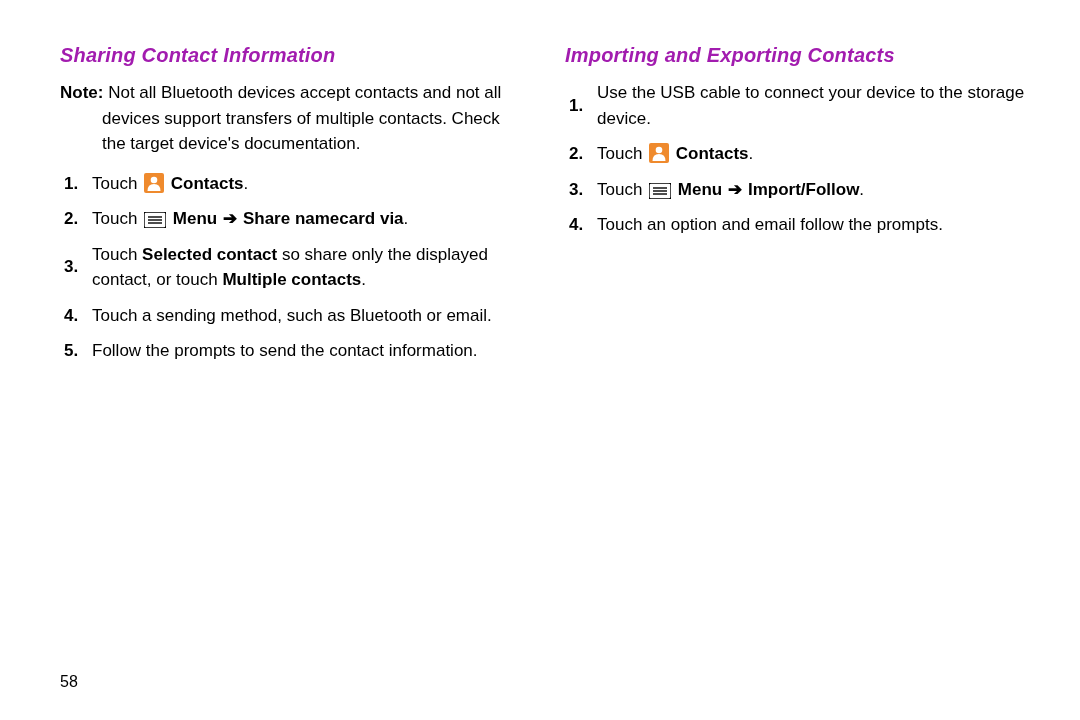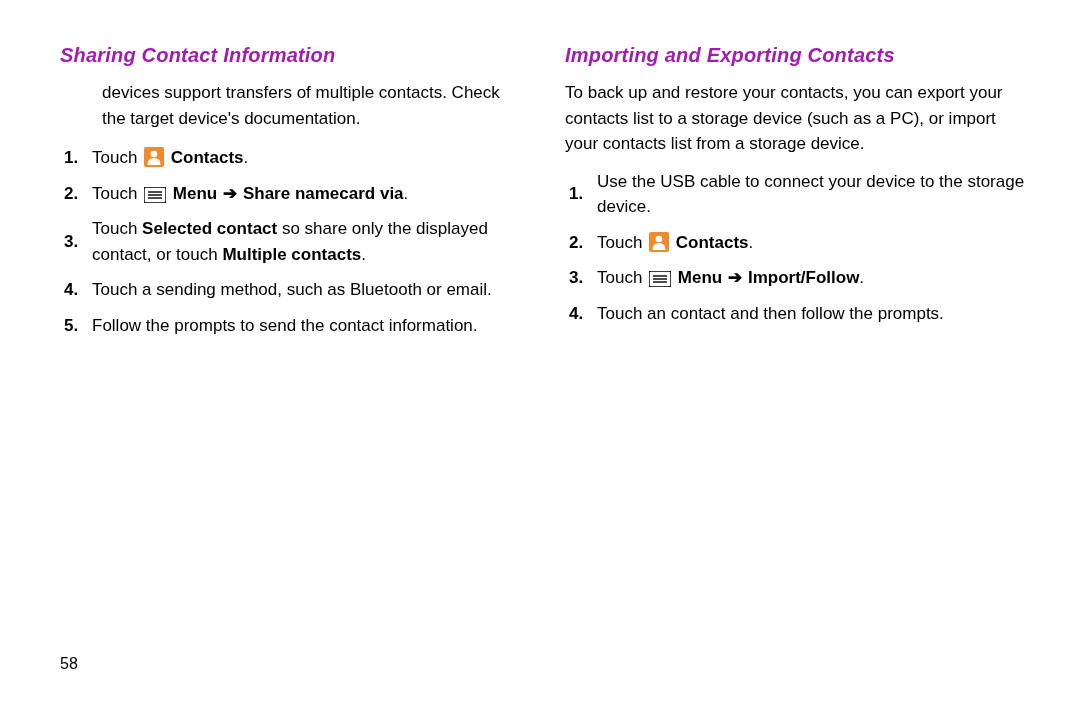--- a/index.html
+++ b/index.html
@@ -57,33 +57,37 @@
     ol.steps > li .step-content { flex: 1; }
     .b { font-weight: 700; }
     .icon {
       display: inline-block;
       vertical-align: -4px;
       margin: 0 2px;
     }
     .icon svg { display: block; }
     .page-num {
       position: absolute;
-      bottom: 44px;
+      bottom: 26px;
       left: 60px;
       font-size: 16px;
     }
     .arrow { padding: 0 1px; }
   </style>
 </head>
 <body>
 
 <div class="col">
   <h2 class="section-heading">Sharing Contact Information</h2>
 
   <div class="note-block">
+    <div>
+      <span class="note-label">Note:</span>
+      <span>Not all Bluetooth devices accept contacts and not all</span>
+    </div>
     <div class="note-body-indent">devices support transfers of multiple contacts. Check the target device's documentation.</div>
   </div>
 
   <ol class="steps">
     <li>
       <div class="step-content">
         <span>Touch </span><span class="icon"><svg width="20" height="20">
               <rect width="20" height="20" rx="2" fill="#ef8a2d"></rect>
               <circle cx="10" cy="7" r="3.3" fill="#fff"></circle>
               <path d="M3.5 18 q0 -7 6.5 -7 q6.5 0 6.5 7 z" fill="#fff"></path>
@@ -111,21 +115,20 @@
       <div class="step-content">Touch a sending method, such as Bluetooth or email.</div>
     </li>
     <li>
       <div class="step-content">Follow the prompts to send the contact information.</div>
     </li>
   </ol>
 </div>
 
 <div class="col">
   <h2 class="section-heading">Importing and Exporting Contacts</h2>
-  <p class="body">To back up and restore your contacts, you can export your contacts list to a storage device (such as a PC), or import your contacts list from a storage device.</p>
 
   <ol class="steps">
     <li>
       <div class="step-content">Use the USB cable to connect your device to the storage device.</div>
     </li>
     <li>
       <div class="step-content">
         <span>Touch </span><span class="icon"><svg width="20" height="20">
               <rect width="20" height="20" rx="2" fill="#ef8a2d"></rect>
               <circle cx="10" cy="7" r="3.3" fill="#fff"></circle>
@@ -139,18 +142,18 @@
         <span>Touch </span><span class="icon"><svg width="22" height="16">
               <rect x="0" y="0" width="22" height="16" rx="2" fill="none" stroke="#000" stroke-width="1.4"></rect>
               <line x1="4" y1="5" x2="18" y2="5" stroke="#000" stroke-width="1.4"></line>
               <line x1="4" y1="8" x2="18" y2="8" stroke="#000" stroke-width="1.4"></line>
               <line x1="4" y1="11" x2="18" y2="11" stroke="#000" stroke-width="1.4"></line>
             </svg></span>
         <span class="b">Menu</span><span class="b arrow"> ➔ </span><span class="b">Import/Follow</span><span>.</span>
       </div>
     </li>
     <li>
-      <div class="step-content">Touch an contact and then follow the prompts.</div>
+      <div class="step-content">Touch an option and email follow the prompts.</div>
     </li>
   </ol>
 </div>
 
 <div class="page-num">58</div>
 
 </body></html>

